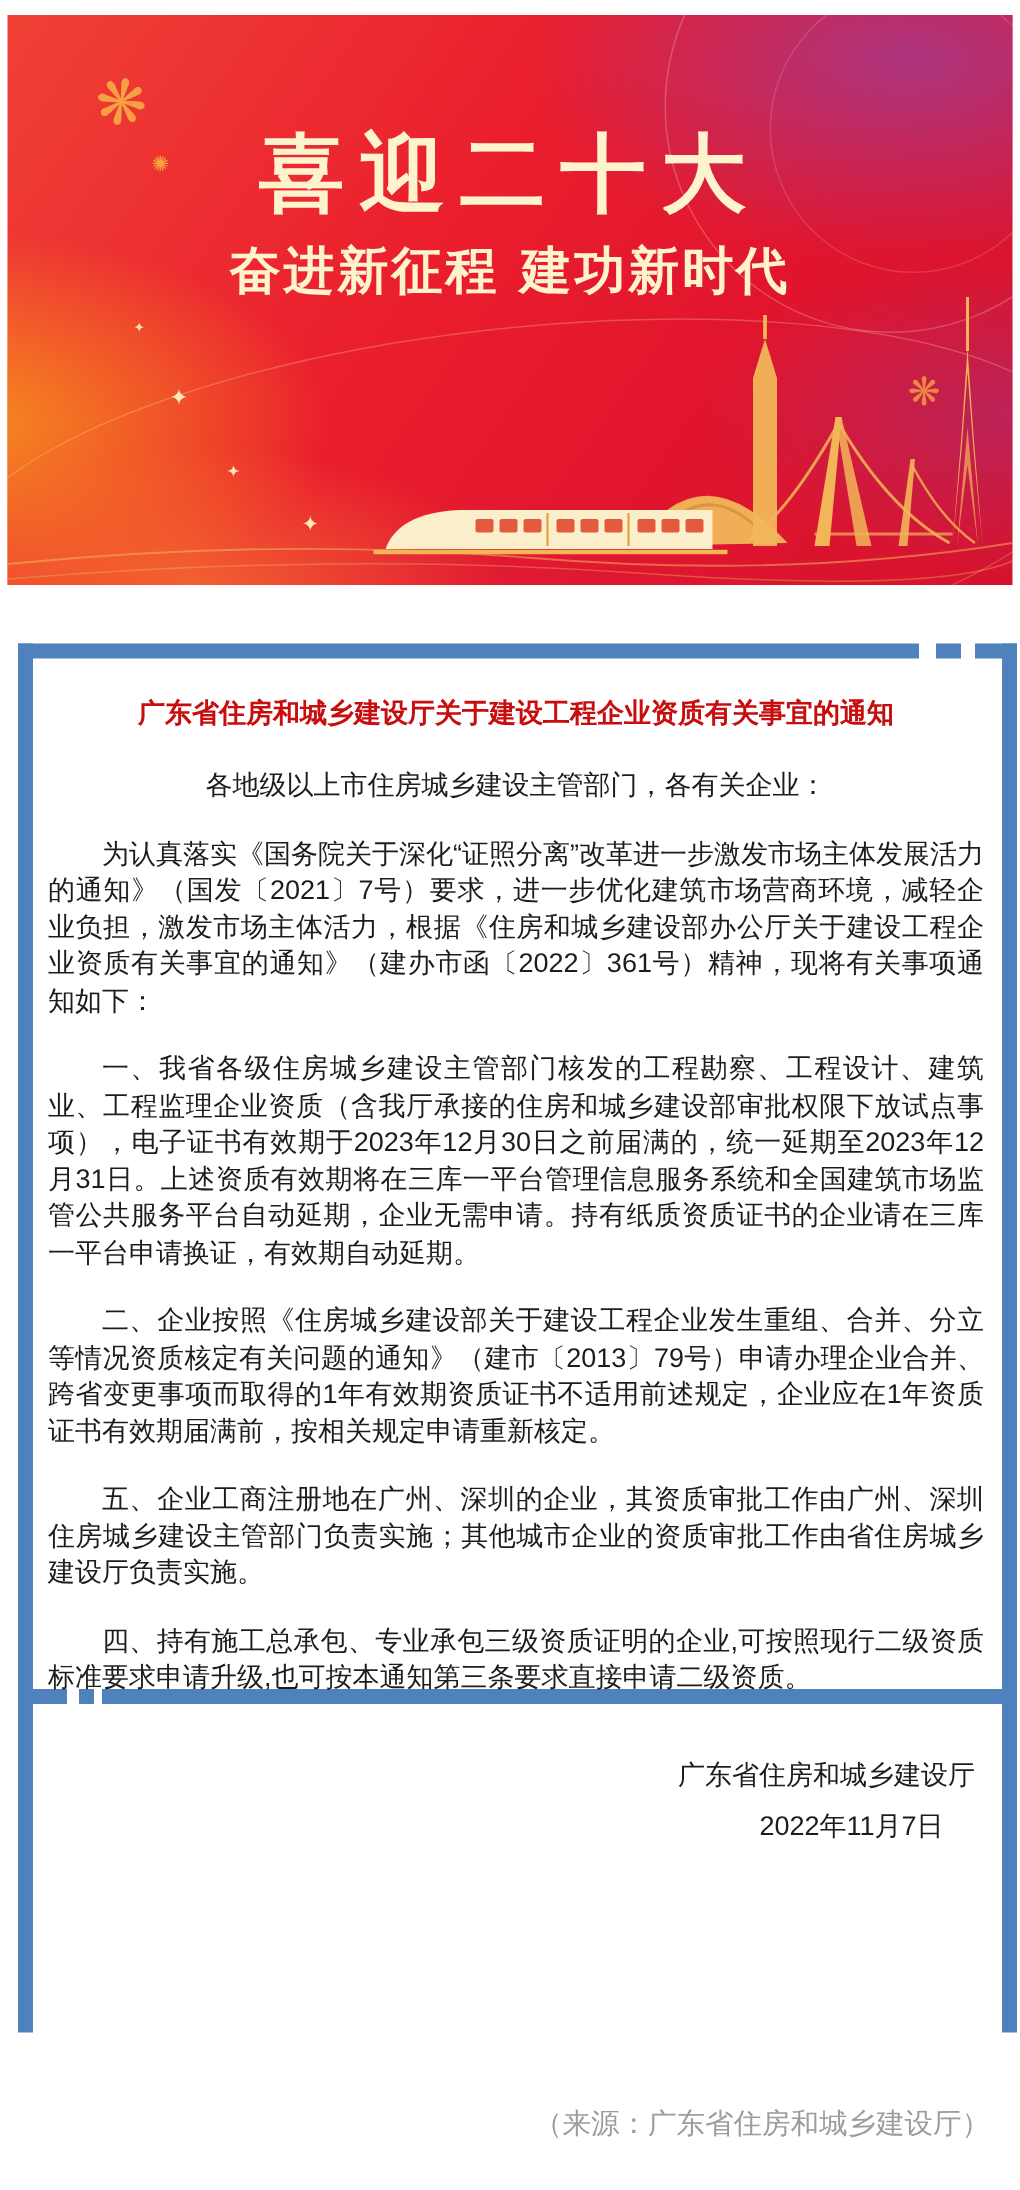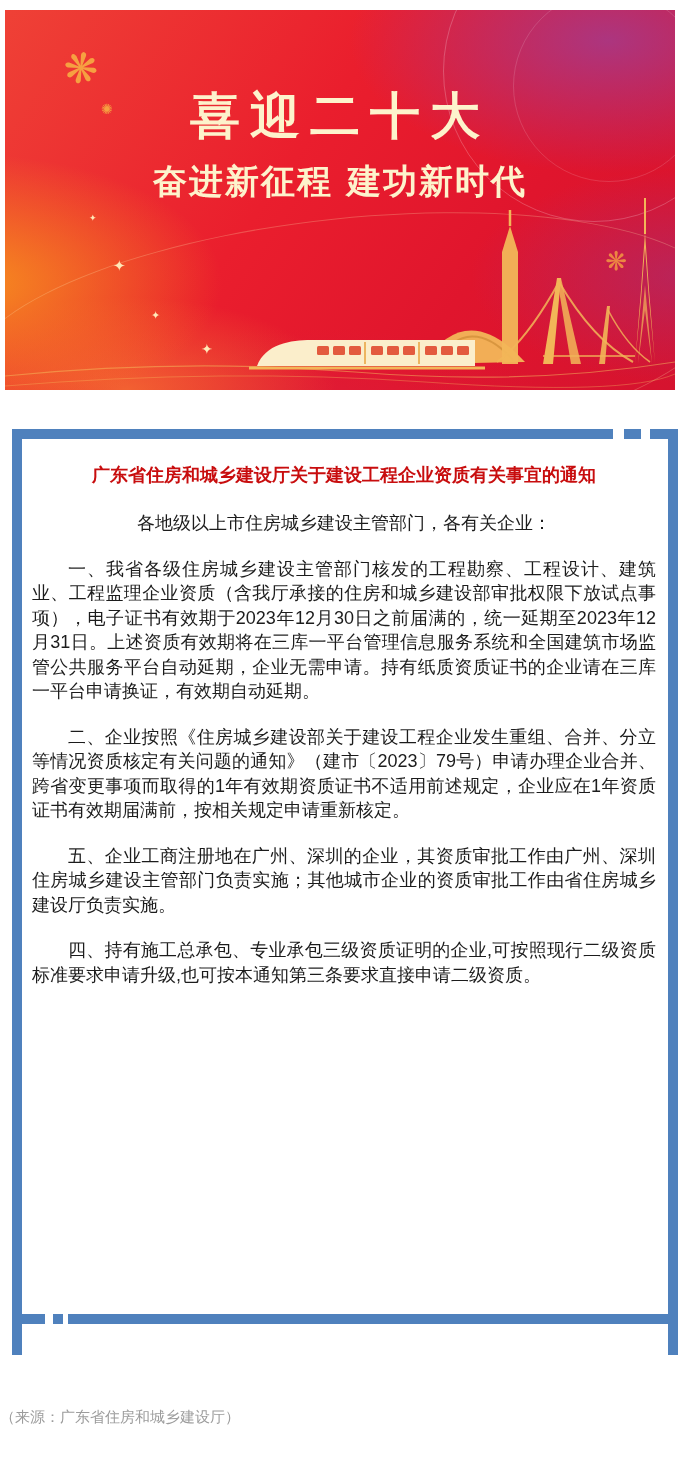--- a/index.html
+++ b/index.html
@@ -30,28 +30,28 @@
     border:1px solid rgba(255,235,180,.25);transform:rotate(-6deg);
   }
   .spark{position:absolute;color:#f6a041;line-height:1;}
   .star{position:absolute;color:#ffe9b8;line-height:1;}
 
   .headline{
     position:relative;z-index:3;text-align:center;color:#fdf3cc;
     font-family:"DejaVu Serif","Liberation Serif",serif;font-weight:700;
     padding-top:76px;
   }
-  .headline .l1{font-size:50px;letter-spacing:10px;line-height:60px;}
+  .headline .l1{font-size:57px;letter-spacing:10px;line-height:60px;}
   .headline .l2{font-size:34px;letter-spacing:2px;line-height:62px;margin-top:4px;}
 
   .skyline{position:absolute;left:0;bottom:0;z-index:2;}
 
   
   .doc-box{
-    position:absolute;left:12px;top:429px;width:666px;height:895px;background:#ffffff;
+    position:absolute;left:12px;top:429px;width:666px;height:707px;background:#ffffff;
   }
   .b{position:absolute;background:#4f81bd;}
   .b-top{
     left:0;top:0;width:666px;height:10px;
     background:linear-gradient(to right,
       #4f81bd 0 601px,#ffffff 601px 612px,#4f81bd 612px 629px,
       #ffffff 629px 638px,#4f81bd 638px 666px);
   }
   .b-bottom{
     left:0;bottom:0;width:666px;height:10px;
@@ -72,22 +72,22 @@
     color:#c80d0e;font-weight:bold;text-align:center;font-size:18px;line-height:25px;margin:0;
   }
   .salutation{margin:23px 0 0 0;text-align:center;}
   .para{
     margin:21px 0 0 0;text-indent:2em;text-align:justify;text-justify:inter-ideograph;
   }
   .sig-line{margin:40px 0 0 0;text-align:right;padding-right:6px;}
   .date-line{margin:10px 0 0 0;text-align:right;padding-right:27px;}
 
   .source-line{
-    position:absolute;left:0;top:1406px;width:660px;
-    color:#9c9c9c;font-size:15px;line-height:22px;
+    position:absolute;left:0;top:1406px;width:660px;text-align:right;
+    color:#9c9c9c;font-size:19px;line-height:22px;
   }
 </style>
 </head>
 <body>
 
 <div class="banner">
   <div class="ring r1"></div>
   <div class="ring r2"></div>
   <div class="wave"></div>
 
@@ -148,21 +148,24 @@
 <div class="doc-box">
   <div class="b b-top"></div>
   <div class="b b-bottom"></div>
   <div class="b b-left"></div>
   <div class="b b-right"></div>
 
   <div class="doc-content">
     <div class="doc-inner">
       <p class="doc-title">广东省住房和城乡建设厅关于建设工程企业资质有关事宜的通知</p>
       <p class="salutation">各地级以上市住房城乡建设主管部门，各有关企业：</p>
+      <p class="para">为认真落实《国务院关于深化“证照分离”改革进一步激发市场主体发展活力的通知》（国发〔2021〕7号）要求，进一步优化建筑市场营商环境，减轻企业负担，激发市场主体活力，根据《住房和城乡建设部办公厅关于建设工程企业资质有关事宜的通知》（建办市函〔2022〕361号）精神，现将有关事项通知如下：</p>
       <p class="para">一、我省各级住房城乡建设主管部门核发的工程勘察、工程设计、建筑业、工程监理企业资质（含我厅承接的住房和城乡建设部审批权限下放试点事项），电子证书有效期于2023年12月30日之前届满的，统一延期至2023年12月31日。上述资质有效期将在三库一平台管理信息服务系统和全国建筑市场监管公共服务平台自动延期，企业无需申请。持有纸质资质证书的企业请在三库一平台申请换证，有效期自动延期。</p>
-      <p class="para">二、企业按照《住房城乡建设部关于建设工程企业发生重组、合并、分立等情况资质核定有关问题的通知》（建市〔2023〕79号）申请办理企业合并、跨省变更事项而取得的1年有效期资质证书不适用前述规定，企业应在1年资质证书有效期届满前，按相关规定申请重新核定。</p>
+      <p class="para">二、企业按照《住房城乡建设部关于建设工程企业发生重组、合并、分立等情况资质核定有关问题的通知》（建市〔2013〕79号）申请办理企业合并、跨省变更事项而取得的1年有效期资质证书不适用前述规定，企业应在1年资质证书有效期届满前，按相关规定申请重新核定。</p>
       <p class="para">五、企业工商注册地在广州、深圳的企业，其资质审批工作由广州、深圳住房城乡建设主管部门负责实施；其他城市企业的资质审批工作由省住房城乡建设厅负责实施。</p>
       <p class="para">四、持有施工总承包、专业承包三级资质证明的企业,可按照现行二级资质标准要求申请升级,也可按本通知第三条要求直接申请二级资质。</p>
+      <p class="sig-line">广东省住房和城乡建设厅</p>
+      <p class="date-line">2022年11月7日</p>
     </div>
   </div>
 </div>
 
 <div class="source-line">（来源：广东省住房和城乡建设厅）</div>
 
 </body></html>

